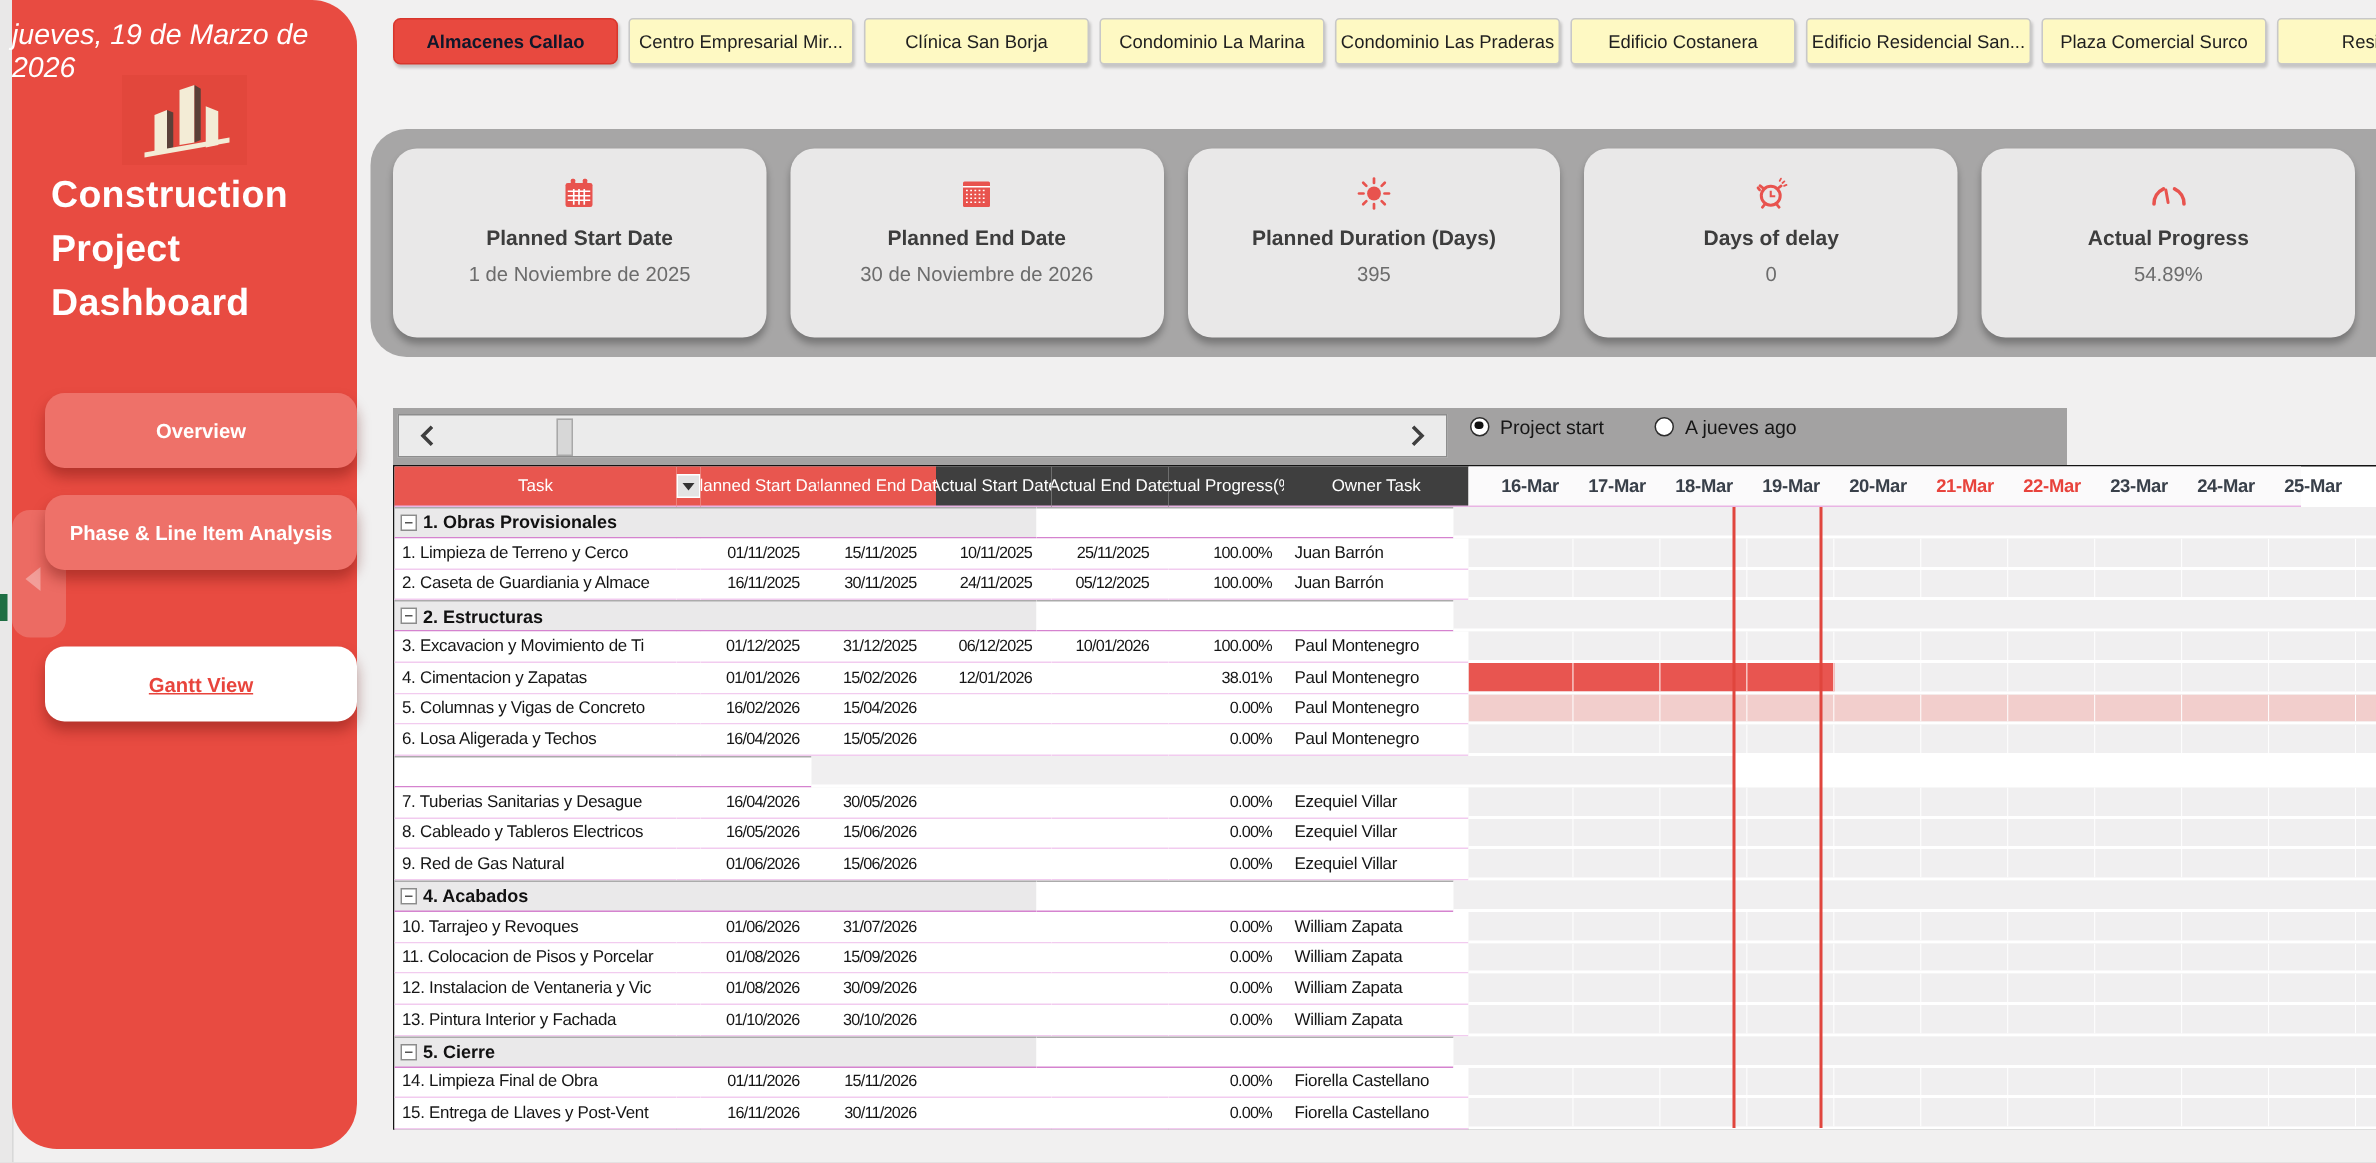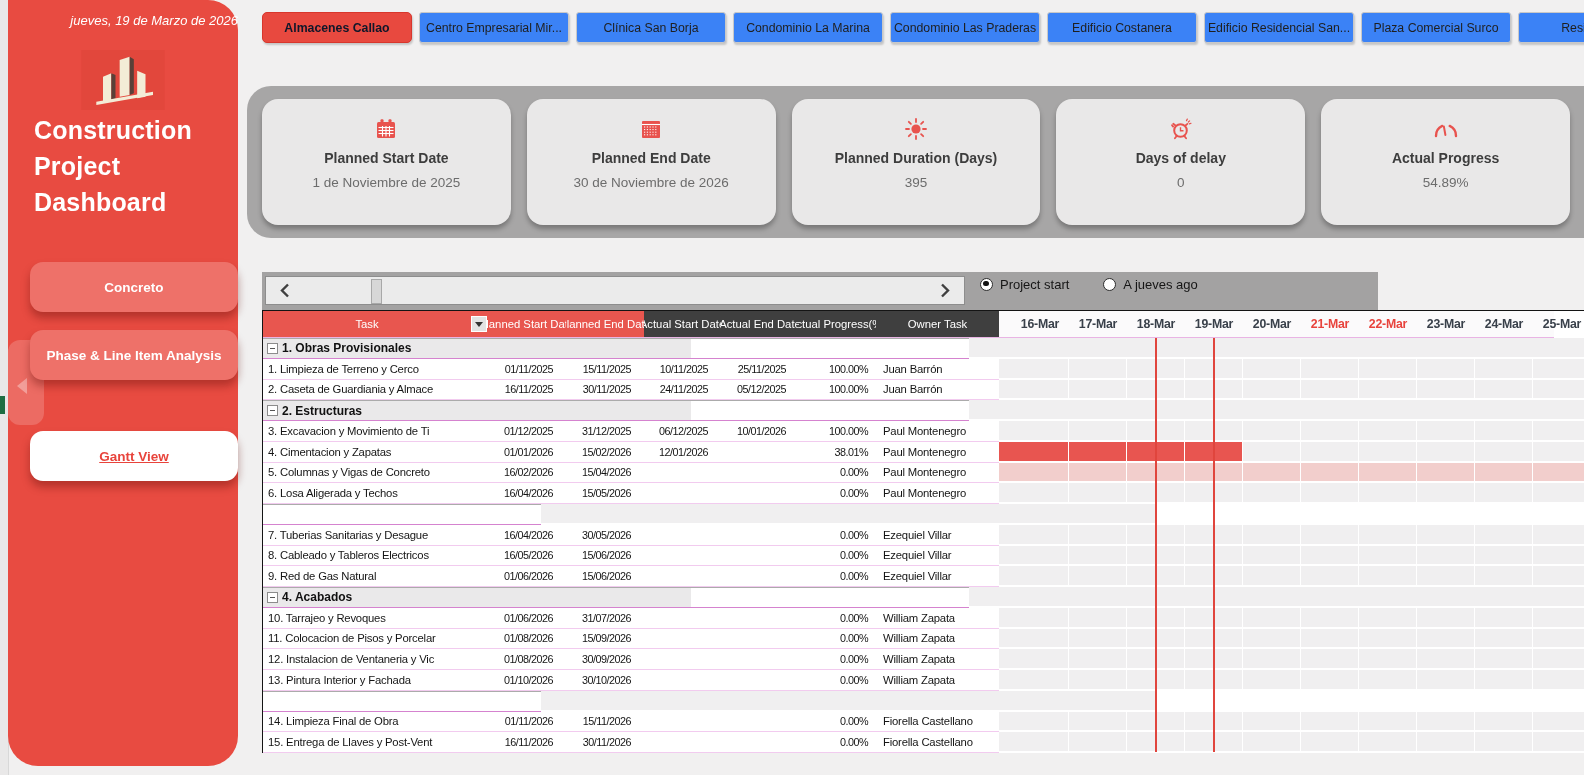--- a/index.html
+++ b/index.html
@@ -4,32 +4,32 @@
 <style>
   html,body{margin:0;padding:0;background:#d8d8d8;}
   .stage{position:relative;width:1584px;height:775px;overflow:hidden;background:#f1f0f0;
          font-family:"Liberation Sans",sans-serif;}
   
   .excel-strip{position:absolute;left:0;top:0;width:8px;height:775px;background:#e9e8e8;border-right:1px solid #d8d8d8;}
   .green-mark{position:absolute;left:0;top:396px;width:5px;height:18px;background:#1e6e43;}
   
   .sidebar{position:absolute;left:8px;top:0;width:230px;height:766px;background:#e84b41;
            border-radius:0 30px 30px 30px;color:#fff;}
-  .sb-date{position:absolute;top:13px;left:0;right:0;text-align:right;font-style:italic;font-size:13px;font-weight:500;}
+  .sb-date{position:absolute;top:13px;left:0;right:0;text-align:left;font-style:italic;font-size:19px;font-weight:500;}
   .logo{position:absolute;top:50px;left:73px;width:84px;height:60px;}
   .sb-title{position:absolute;top:112px;left:26px;font-size:25px;font-weight:bold;line-height:36px;letter-spacing:.2px;}
   .handle{position:absolute;left:0;top:340px;width:36px;height:85px;border-radius:12px;background:rgba(255,255,255,.18);}
   .handle-chevron{position:absolute;left:9px;top:38px;width:0;height:0;border:8px solid transparent;
                   border-right:10px solid rgba(255,255,255,.35);border-left:0;}
   .navbtn{position:absolute;left:22px;width:208px;height:50px;border-radius:13px;border:none;background:#ee7169;color:#fff;
           font-weight:bold;font-size:13.5px;box-shadow:0 6px 9px rgba(100,15,10,.4);font-family:inherit;cursor:pointer;}
   .navbtn.active{background:#fff;color:#e8443c;text-decoration:underline;margin-top:33px;}
   
   .tabs{position:absolute;left:262px;top:12px;display:flex;gap:7px;}
-  .tab{flex:none;width:148px;height:29px;background:#3b82f6;border:1px solid #c8c8c8;border-radius:3px;display:flex;
+  .tab{flex:none;width:148px;height:29px;background:#fef9c3;border:1px solid #c8c8c8;border-radius:3px;display:flex;
        align-items:center;justify-content:center;font-size:12.3px;color:#1f1f1f;white-space:nowrap;overflow:hidden;
        box-shadow:1px 2px 2px rgba(0,0,0,.18);cursor:pointer;}
   .tab.selected{background:#e8493f;border-color:#d8362c;color:#0f172a;font-weight:bold;border-radius:5px;}
   
   .kpi-band{position:absolute;left:247px;top:86px;width:1337px;height:152px;background:#a7a6a6;
             border-radius:24px 0 0 24px;display:flex;gap:16px;padding:13px 14px 13px 15px;box-sizing:border-box;}
   .kpi{flex:1;background:#e9e8e8;border-radius:16px;box-shadow:0 4px 5px rgba(0,0,0,.28);display:flex;
        flex-direction:column;align-items:center;padding-top:17px;box-sizing:border-box;}
   .kpi-icon{height:26px;display:flex;align-items:center;}
   .kpi-title{margin-top:8px;font-size:14px;font-weight:bold;color:#3d3d3d;}
@@ -45,21 +45,21 @@
   .radio-dot{width:13px;height:13px;border-radius:50%;border:1.6px solid #2c2c2c;background:#fff;position:relative;box-sizing:border-box;flex:none;}
   .radio-dot.sel::after{content:"";position:absolute;left:2.2px;top:2.2px;width:5.4px;height:5.4px;background:#111;border-radius:50%;}
   .radio-label{font-size:13px;color:#161616;}
   
   .grid{position:absolute;left:262px;top:310px;width:1322px;height:443px;background:#fff;
         border:1px solid #141414;border-right:none;box-sizing:border-box;}
   .hrow{display:flex;height:27px;}
   .hc{flex:none;display:flex;align-items:center;justify-content:center;overflow:hidden;white-space:nowrap;
       color:#fff;font-size:11.3px;box-sizing:border-box;border-bottom:1px solid #e9b4e4;}
   .hc.red{background:#e8564f;} .hc.dark{background:#3f3f3f;}
-  .w-task{width:208px;} .w-filter{width:16px;} .w-ps{width:79px;} .w-pe{width:78px;}
+  .w-task{width:188px;} .w-filter{width:16px;} .w-ps{width:79px;} .w-pe{width:78px;}
   .w-as{width:77px;} .w-ae{width:78px;} .w-prog{width:77px;} .w-owner{width:123px;}
   .filterbtn{width:14px;height:14px;background:#e3e3e3;border:1px solid #fff;display:flex;align-items:center;justify-content:center;cursor:pointer;}
   .filterbtn::after{content:"";border:4px solid transparent;border-top:5px solid #333;margin-top:5px;}
   .dates{flex:none;width:555px;background:#fbfafb;display:flex;padding-left:12px;box-sizing:border-box;border-bottom:1px solid #e9b4e4;}
   .datecell{width:58px;flex:none;display:flex;align-items:center;justify-content:center;
             font-size:12.3px;font-weight:bold;color:#39404a;letter-spacing:-.2px;}
   .datecell.weekend{color:#e8433c;}
   .trow{display:flex;height:20.75px;}
   .c{flex:none;box-sizing:border-box;display:flex;align-items:center;overflow:hidden;white-space:nowrap;
      border-bottom:1px solid #f2cbef;font-size:11.3px;color:#151515;background:#fff;}
@@ -101,21 +101,21 @@
         <polygon points="58,8 63,11 63,52 58,54" fill="#5a4038"></polygon>
         <polygon points="67,25 77,29 77,56 67,58" fill="#f3ecd6"></polygon>
         <polygon points="18,62 86,50 86,54 18,66" fill="#f3ecd6"></polygon>
       </svg>
     </div>
     <div class="sb-title">Construction Project Dashboard</div>
     <div class="handle">
       <div class="handle-chevron"></div>
     </div>
     <nav id="nav">
-        <button class="navbtn" style="top: 262px;">Concreto</button>
+        <button class="navbtn" style="top: 262px;">Overview</button>
         <button class="navbtn" style="top: 330px;">Phase &amp; Line Item Analysis</button>
         <button class="navbtn active" style="top: 398px;">Gantt View</button>
       </nav>
   </aside>
 
   <div class="tabs" id="tabs">
       <div class="tab selected">Almacenes Callao</div>
       <div class="tab">Centro Empresarial Mir...</div>
       <div class="tab">Clínica San Borja</div>
       <div class="tab">Condominio La Marina</div>
@@ -453,20 +453,24 @@
           <div class="c num w-pe">30/10/2026</div>
           <div class="c num w-as"></div>
           <div class="c num w-ae"></div>
           <div class="c prog w-prog">0.00%</div>
           <div class="c owner w-owner">William Zapata</div>
           <div class="gcell">
             <div class="glines"></div>
           </div>
         </div>
         <div class="trow group">
+          <div class="gband">
+            <span class="minusbox"></span>
+            <span>5. Cierre</span>
+          </div>
           <div class="gfill"></div>
           <div class="gcell"></div>
         </div>
         <div class="trow">
           <div class="c task w-task">14. Limpieza Final de Obra</div>
           <div class="c w-filter"></div>
           <div class="c num w-ps">01/11/2026</div>
           <div class="c num w-pe">15/11/2026</div>
           <div class="c num w-as"></div>
           <div class="c num w-ae"></div>

